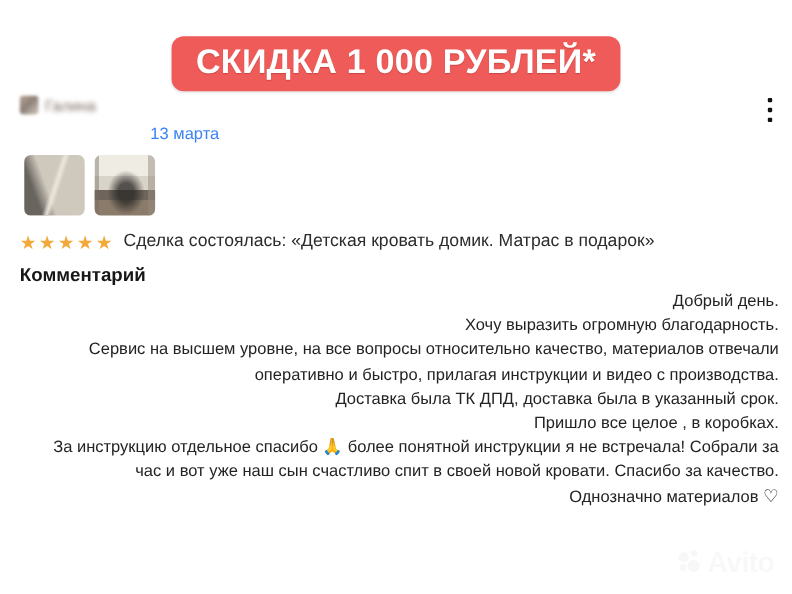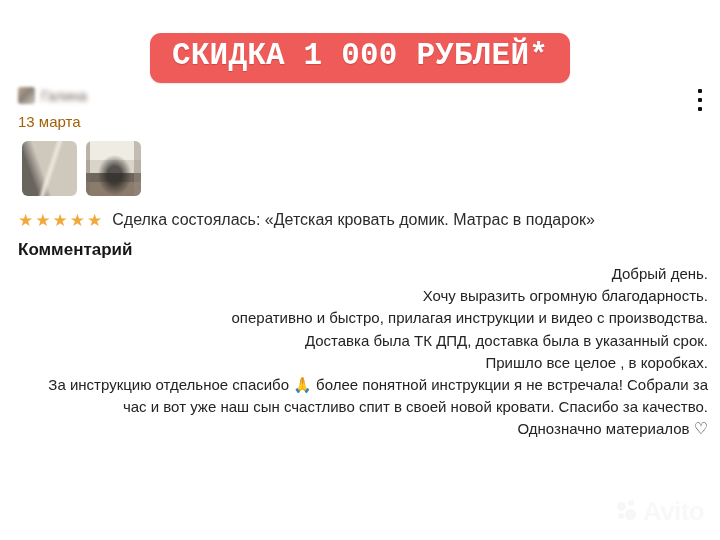--- a/index.html
+++ b/index.html
@@ -32,21 +32,21 @@
     color: #ffffff;
     border-radius: 11px;
     padding: 6px 22px 9px 22px;
     font-size: 31px;
     font-weight: bold;
     letter-spacing: 0.2px;
     line-height: 1.12;
     white-space: nowrap;
     text-shadow: 0 1px 1px rgba(120, 20, 20, 0.30);
     box-shadow: 0 1px 2px rgba(0,0,0,0.10);
-    font-family: Liberation Mono, monospace;
+    font-family: Liberation Sans, sans-serif;
   }
 
   
   .review-head {
     position: absolute;
     left: 18px;
     top: 86px;
     width: 300px;
   }
   .user-row {
@@ -66,21 +66,22 @@
   .user-name {
     font-size: 14px;
     color: #7a6a60;
     filter: blur(2.6px);
     font-weight: normal;
     user-select: none;
   }
   .review-date {
     margin-top: 8px;
     font-size: 15px;
-    color: #a16207;
+    color: #3b82f6;
+    text-align: center;
   }
 
   
   .kebab {
     position: absolute;
     right: 17px;
     top: 89px;
     width: 6px;
     display: flex;
     flex-direction: column;
@@ -264,20 +265,21 @@
     <span class="star">★</span>
   </div>
   <div class="deal-text">Сделка состоялась: «Детская кровать домик. Матрас в подарок»</div>
 </div>
 
 <div class="comment">
   <div class="comment-title">Комментарий</div>
 
   <div class="comment-line">Добрый день.</div>
   <div class="comment-line">Хочу выразить огромную благодарность.</div>
+  <div class="comment-line">Сервис на высшем уровне, на все вопросы относительно качество, материалов отвечали</div>
   <div class="comment-line">оперативно и быстро, прилагая инструкции и видео с производства.</div>
   <div class="comment-line">Доставка была ТК ДПД, доставка была в указанный срок.</div>
   <div class="comment-line">Пришло все целое , в коробках.</div>
 
   <div class="comment-line">
     <span>За инструкцию отдельное спасибо</span>
     <span class="emoji">🙏</span>
     <span>более понятной инструкции я не встречала! Собрали за</span>
   </div>
 

